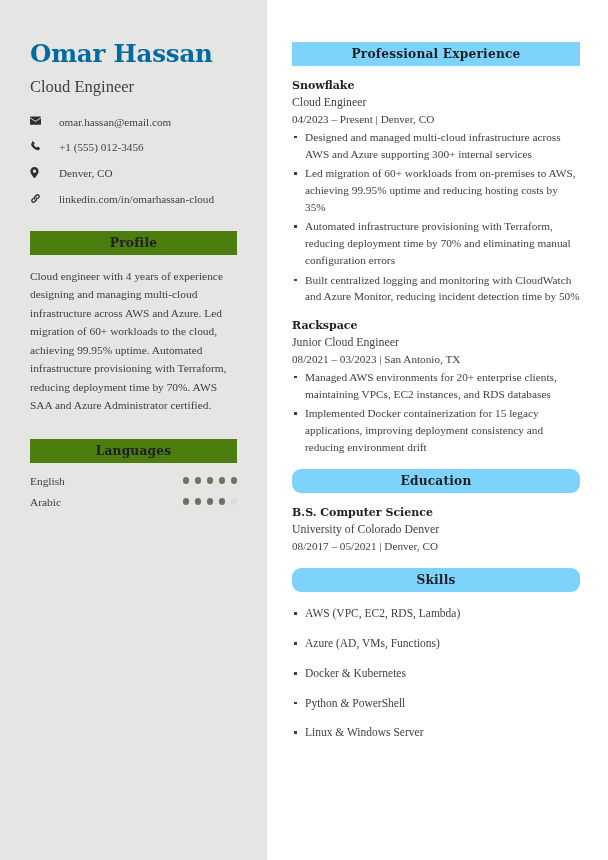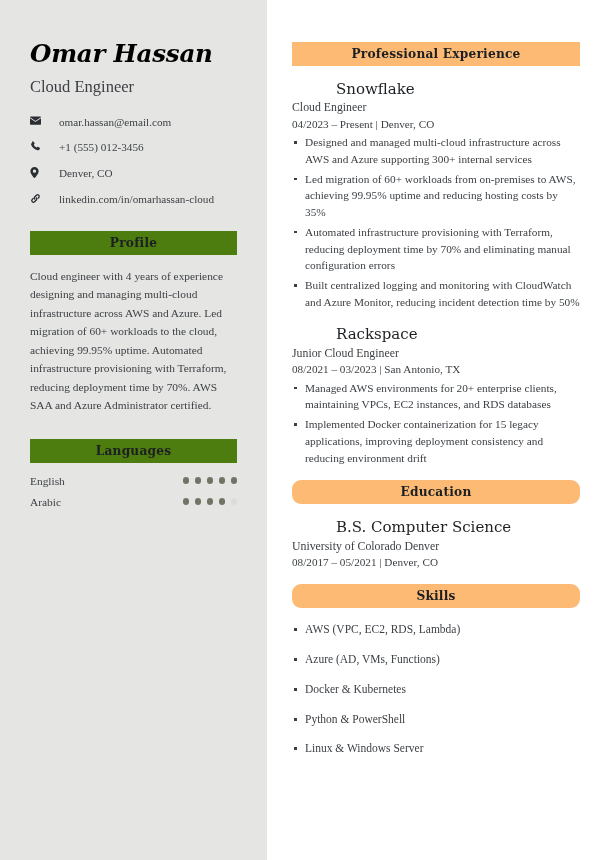--- a/index.html
+++ b/index.html
@@ -26,25 +26,24 @@
     width: 267px;
     min-width: 267px;
     background: #e5e5e3;
     box-sizing: border-box;
     padding: 40px 30px 20px 30px;
   }
   .name {
     font-family: "DejaVu Serif", serif;
     font-size: 24.5px;
     font-weight: bold;
-    color: #000000;
+    color: #0369a1;
     letter-spacing: -0.2px;
     line-height: 1.18;
     margin: 0 0 8px 0;
-    font-style: italic;
   }
   .job-title {
     font-size: 16.5px;
     color: #3b3f43;
     line-height: 1.2;
     margin: 0 0 18px 0;
     font-weight: normal;
   }
   .contact-list {
     margin: 0 0 10px 0;
@@ -120,37 +119,36 @@
     background: #6f7465;
   }
   
   .main {
     flex: 1;
     box-sizing: border-box;
     padding: 42px 28px 20px 25px;
     background: #ffffff;
   }
   .main .section-bar {
-    background: #fdba74;
+    background: #7dd3fc;
     margin: 0 0 13px 0;
   }
   .main .section-bar.spaced {
     margin-top: 14px;
     border-radius: 9px;
   }
   .entry {
     margin-bottom: 14px;
   }
   .entry-org {
     font-family: "DejaVu Serif", serif;
-    font-weight: normal;
-    font-size: 15px;
+    font-weight: bold;
+    font-size: 11px;
     color: #1d2023;
     line-height: 1.35;
-    margin-left: 44px;
   }
   .entry-role {
     font-size: 11.8px;
     color: #3b3f43;
     line-height: 1.42;
   }
   .entry-meta {
     font-size: 11.2px;
     color: #3b3f43;
     line-height: 1.45;

